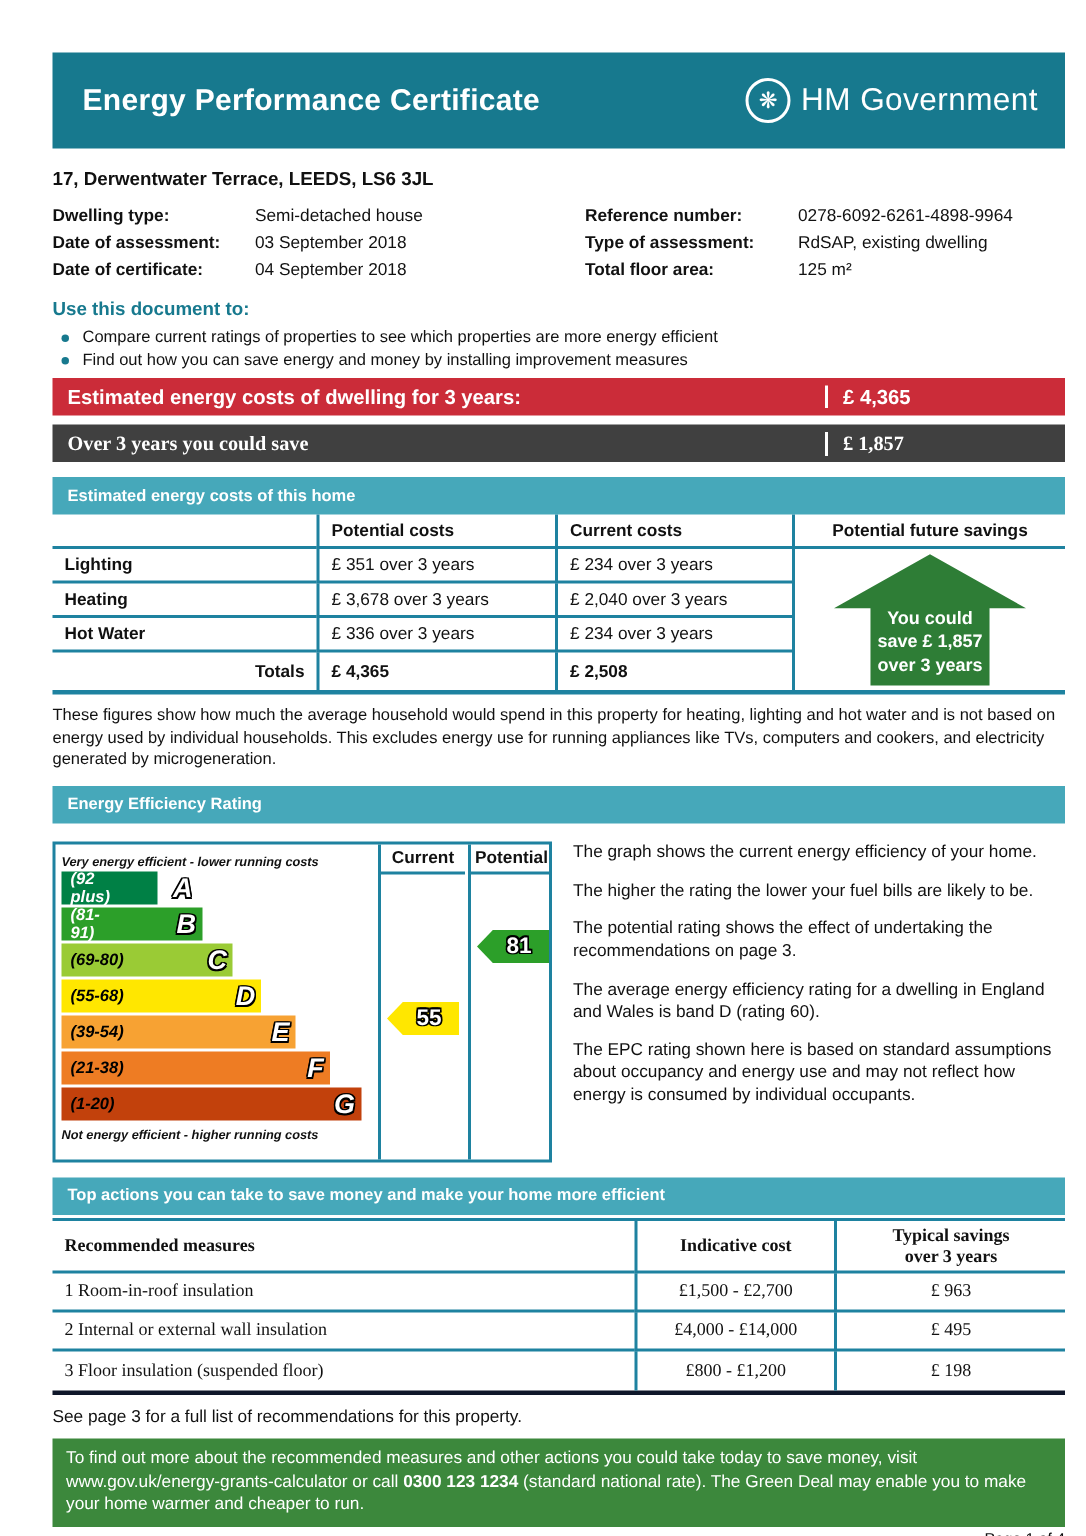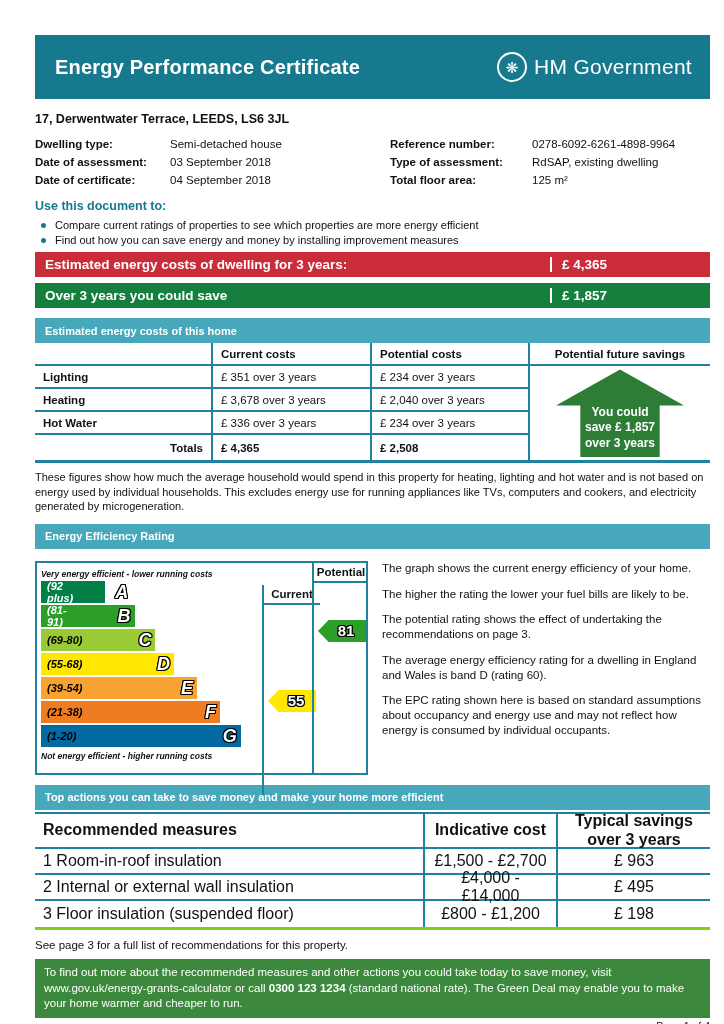--- a/index.html
+++ b/index.html
@@ -97,21 +97,21 @@
   .band {
     height:22px; display:flex; align-items:center; justify-content:space-between;
     padding:0 4px 0 6px; font-size:11px; font-weight:bold;gap:42px;
   }
   .band-letter {
     font-size:18px; font-weight:bold; color:#fff; line-height:1;
     text-shadow:-1px -1px 0 #000,1px -1px 0 #000,-1px 1px 0 #000,1px 1px 0 #000,
                 -1px 0 0 #000,1px 0 0 #000,0 -1px 0 #000,0 1px 0 #000;
   }
   .epc-col { position:absolute; top:0; height:100%; border-left:2px solid #1e82a0; }
-  .col-current  { left:225px; width:58px;margin-top:22px; }
+  .col-current  { left:215px; width:58px; }
   .col-potential{ left:275px; width:56px; }
   .epc-col-head {
     height:20px; border-bottom:2px solid #1e82a0;
     font-size:11.5px; font-weight:bold; text-align:center; line-height:19px;
   }
   .epc-arrow {
     position:absolute; left:4px; width:48px; height:22px;
     clip-path:polygon(0 50%, 22% 0, 100% 0, 100% 100%, 22% 100%);
     display:flex; align-items:center; justify-content:center; padding-left:8px;
     font-size:15px; font-weight:bold; color:#fff;
@@ -120,23 +120,24 @@
   }
   .rating-text { font-size:11.5px; line-height:1.28; }
   .rating-text p { margin-bottom:11px; }
 
   
   .rec-table {
     display:grid;
     grid-template-columns:388px 133px 1fr;
     grid-template-rows:35px 26px 26px 26px;
     border-top:2px solid #1e82a0;
-    border-bottom:3px solid #84cc16;
-    font-size:16px;
+    border-bottom:3px solid #0f172a;
+    font-size:12px;
     margin-top:2px;
+    font-family:Liberation Serif, serif;
   }
   .rt { display:flex; align-items:center; padding:0 8px; }
   .rt.vline { border-left:2px solid #1e82a0; }
   .rt.hline { border-bottom:2px solid #1e82a0; }
   .rt.bold { font-weight:bold; }
   .rt.center { justify-content:center; text-align:center; }
   .rt .two-line { line-height:1.2; }
   .see-page { font-size:11.5px; margin-top:9px; }
 
   
@@ -183,30 +184,30 @@
   <div class="use-head">Use this document to:</div>
   <ul class="bullets">
     <li>Compare current ratings of properties to see which properties are more energy efficient</li>
     <li>Find out how you can save energy and money by installing improvement measures</li>
   </ul>
 
   <div class="banner" style="background: rgb(203, 44, 57);">
     <div class="b-label">Estimated energy costs of dwelling for 3 years:</div>
     <div class="b-value">£ 4,365</div>
   </div>
-  <div class="banner" style="background: #15803d;">
+  <div class="banner" style="background: #404040; font-family: Liberation Serif, serif;">
     <div class="b-label">Over 3 years you could save</div>
     <div class="b-value">£ 1,857</div>
   </div>
 
   <div class="sec-head">Estimated energy costs of this home</div>
   <div class="cost-table">
     <div class="ct hline"></div>
+    <div class="ct vline hline bold">Potential costs</div>
     <div class="ct vline hline bold">Current costs</div>
-    <div class="ct vline hline bold">Potential costs</div>
     <div class="ct vline hline bold center">Potential future savings</div>
 
     <div class="ct hline bold">Lighting</div>
     <div class="ct vline hline">£ 351 over 3 years</div>
     <div class="ct vline hline">£ 234 over 3 years</div>
 
     <div class="ct hline bold">Heating</div>
     <div class="ct vline hline">£ 3,678 over 3 years</div>
     <div class="ct vline hline">£ 2,040 over 3 years</div>
 
@@ -263,21 +264,21 @@
               <span class="band-letter">E</span>
             </div>
           </div>
         <div class="band-row">
             <div class="band" style="background: rgb(238, 124, 35); color: rgb(0, 0, 0); width: 86%;">
               <span>(21-38)</span>
               <span class="band-letter">F</span>
             </div>
           </div>
         <div class="band-row">
-            <div class="band" style="background: #0369a1; color: rgb(0, 0, 0); width: 96%;">
+            <div class="band" style="background: #c2410c; color: rgb(0, 0, 0); width: 96%;">
               <span>(1-20)</span>
               <span class="band-letter">G</span>
             </div>
           </div>
         <div class="epc-caption">Not energy efficient - higher running costs</div>
       </div>
       <div class="epc-col col-current">
         <div class="epc-col-head">Current</div>
         <div class="epc-arrow" id="arrow-current" style="background: rgb(255, 231, 0); top: 105px;">55</div>
       </div>

